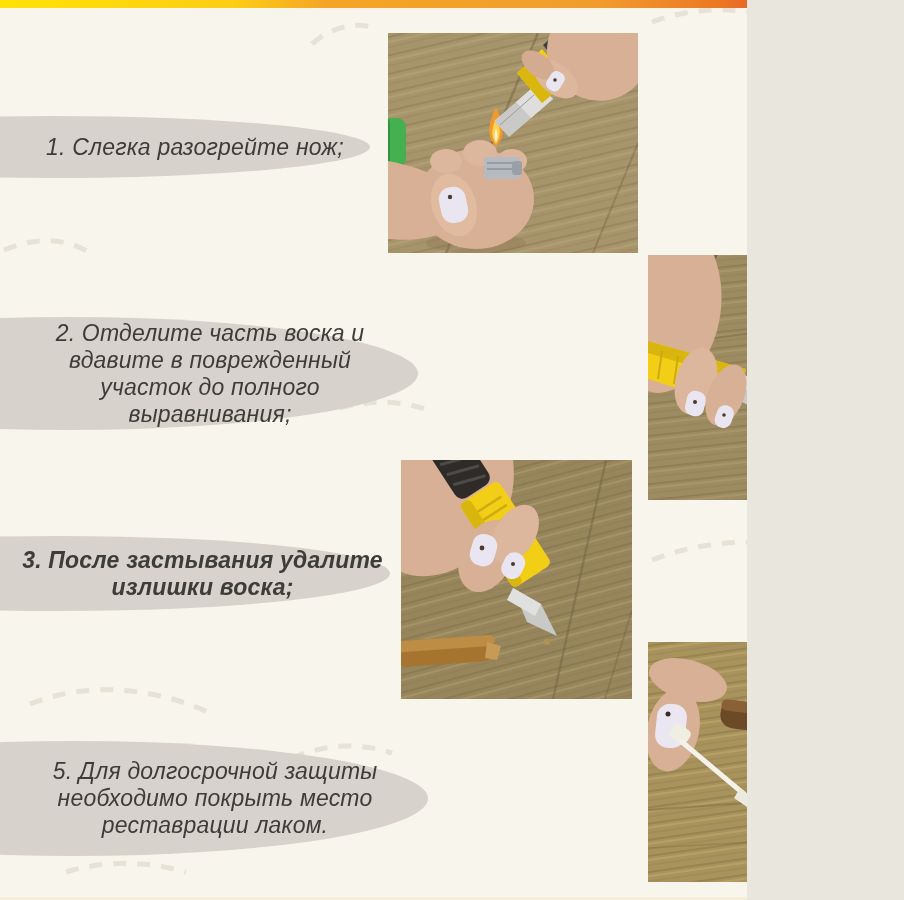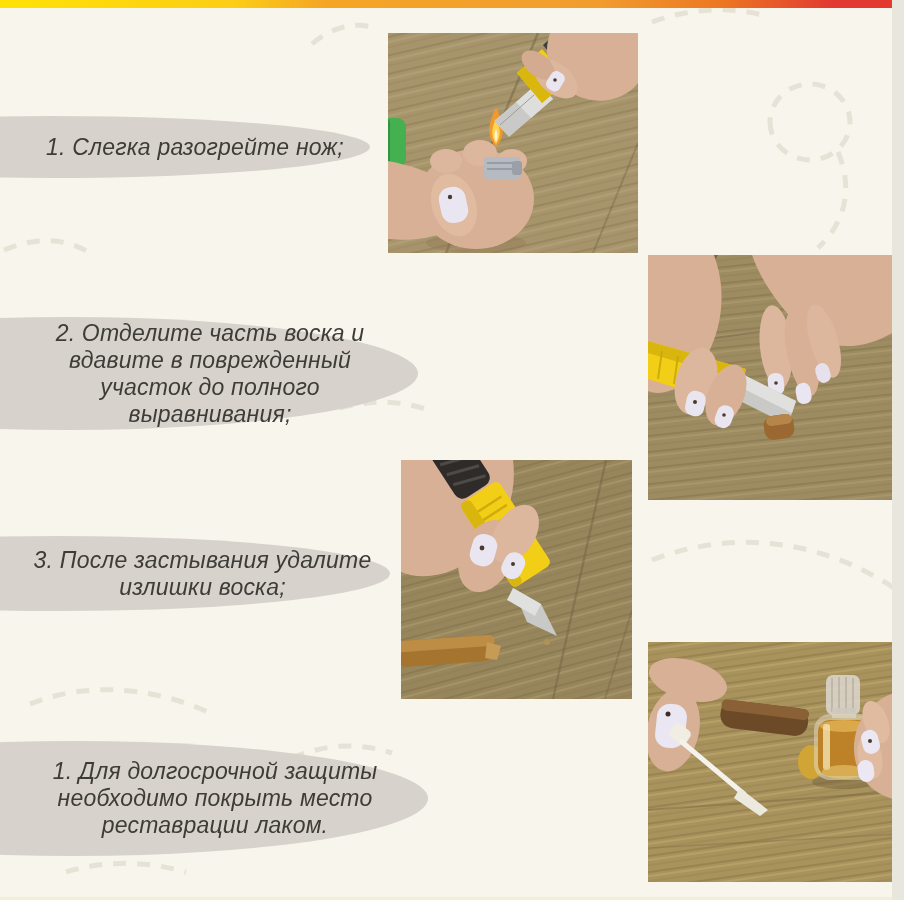--- a/index.html
+++ b/index.html
@@ -1,17 +1,17 @@
 <!DOCTYPE html>
 <html><head>
 <meta charset="utf-8">
 <style>
   html,body{margin:0;padding:0;}
   body{font-family:"Liberation Sans",sans-serif;background:#e9e6dd;}
-  .canvas{position:relative;width:892px;height:900px;overflow:hidden;background:#f8f5ec;}
+  .canvas{position:relative;width:747px;height:900px;overflow:hidden;background:#f8f5ec;}
   .accent-bar{position:absolute;left:0;top:0;width:904px;height:8px;
     background:linear-gradient(90deg,#ffe205 0%,#fccd15 26%,#f4a525 36%,#f19d2e 66%,#ec7622 80%,#e23a31 92%,#e23a31 100%);}
   .bottom-line{position:absolute;left:0;bottom:0;width:904px;height:3px;background:#f3eed5;}
   .decor{position:absolute;left:0;top:0;pointer-events:none;}
   .bubble{position:absolute;background:#d7d2cb;border-radius:50%;}
   .step-text{position:absolute;font-style:italic;font-weight:400;font-size:23px;line-height:27px;
     color:#3e3c39;text-align:center;white-space:pre-line;letter-spacing:.2px;}
   .photo{position:absolute;display:block;}
 </style>
 </head>
@@ -39,23 +39,23 @@
   <div class="bubble" style="left:-270px;top:116px;width:640px;height:62px;"></div>
   <div class="bubble" style="left:-282px;top:317px;width:700px;height:113px;"></div>
   <div class="bubble" style="left:-272px;top:536px;width:662px;height:75px;"></div>
   <div class="bubble" style="left:-280px;top:741px;width:708px;height:115px;"></div>
 
   <div class="step-text" style="left:10px;top:134px;width:370px;">1. Слегка разогрейте нож;</div>
   <div class="step-text" style="left:10px;top:320px;width:400px;font-style:italic;">2. Отделите часть воска и
 вдавите в поврежденный
 участок до полного
 выравнивания;</div>
-  <div class="step-text" style="left:10px;top:547px;width:385px;">3. После застывания удалите
+  <div class="step-text" style="left:10px;top:547px;width:385px;font-weight:bold;">3. После застывания удалите
 излишки воска;</div>
-  <div class="step-text" style="left:10px;top:758px;width:410px;">1. Для долгосрочной защиты
+  <div class="step-text" style="left:10px;top:758px;width:410px;">5. Для долгосрочной защиты
 необходимо покрыть место
 реставрации лаком.</div>
 
   <svg class="photo" style="left:388px;top:33px;" width="250" height="220" viewBox="0 0 250 220">
     <defs>
       <pattern id="w1" patternUnits="userSpaceOnUse" width="300" height="18" patternTransform="rotate(-13)">
         <rect width="300" height="18" fill="#a6946b"></rect>
         <path d="M0,4 H300" stroke="#8c7a52" stroke-width="1.4" opacity=".7"></path>
         <path d="M0,9 H300" stroke="#b6a47b" stroke-width="2.4" opacity=".6"></path>
         <path d="M0,14 H300" stroke="#94825a" stroke-width="1" opacity=".6"></path>

